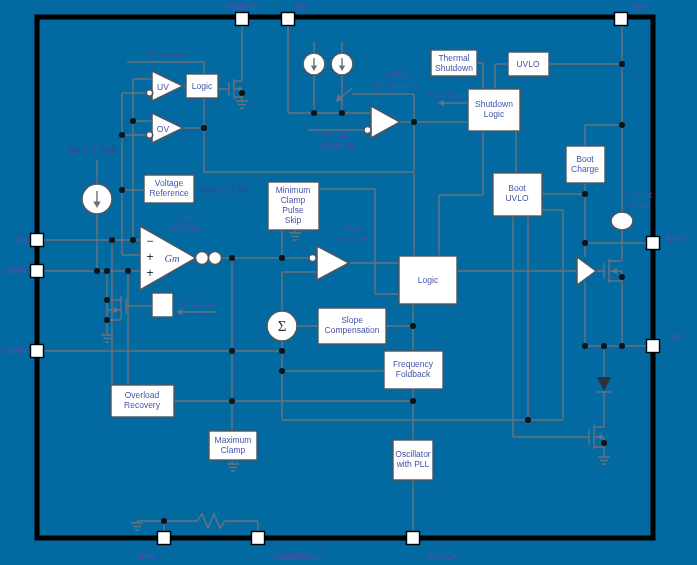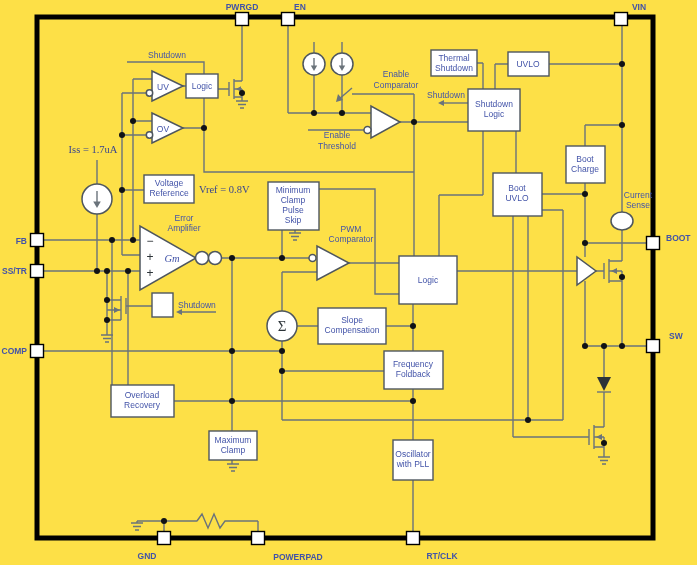--- a/index.html
+++ b/index.html
@@ -1,16 +1,16 @@
 <!DOCTYPE html>
 <html><head>
 <meta charset="utf-8">
 <style>
   html,body{margin:0;padding:0;background:#ffffff;}
-  .stage{position:relative;width:697px;height:565px;background:#fde047;overflow:hidden;}
+  .stage{position:relative;width:697px;height:565px;background:#0369a1;overflow:hidden;}
   svg{display:block;}
   .t  {font:8.5px "Liberation Sans", sans-serif; fill:#4253a8;}
   .tp {font:700 8.5px "Liberation Sans", sans-serif; fill:#4253a8;}
   .ts {font:10.5px "Liberation Serif", serif; fill:#39458f;}
   .tg {font:italic 10.5px "Liberation Serif", serif; fill:#4253a8;}
   .tsym{font:12px "Liberation Sans", sans-serif; fill:#2c3338;}
   .tsig{font:15px "Liberation Serif", serif; fill:#2c3338;}
   .w  {stroke:#6a737b; stroke-width:1.4; fill:none;}
   .bx {stroke:#4e565e; stroke-width:1.4; fill:#ffffff;}
   .tri{stroke:#4e565e; stroke-width:1.5; fill:#ffffff;}

